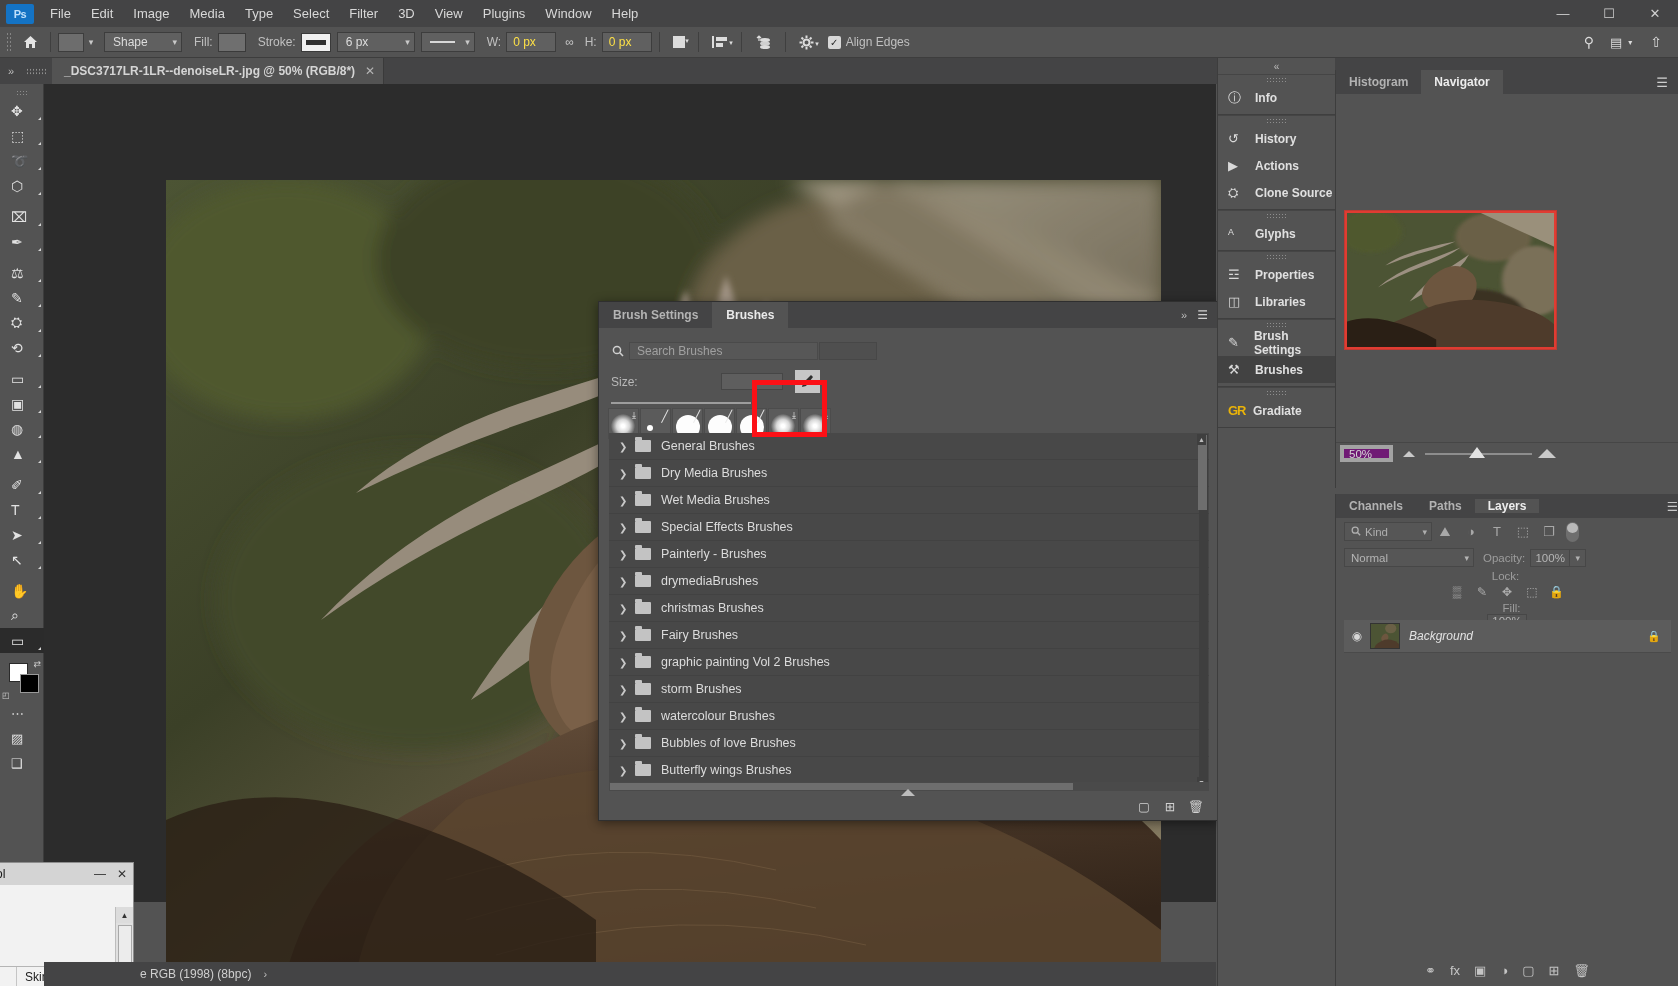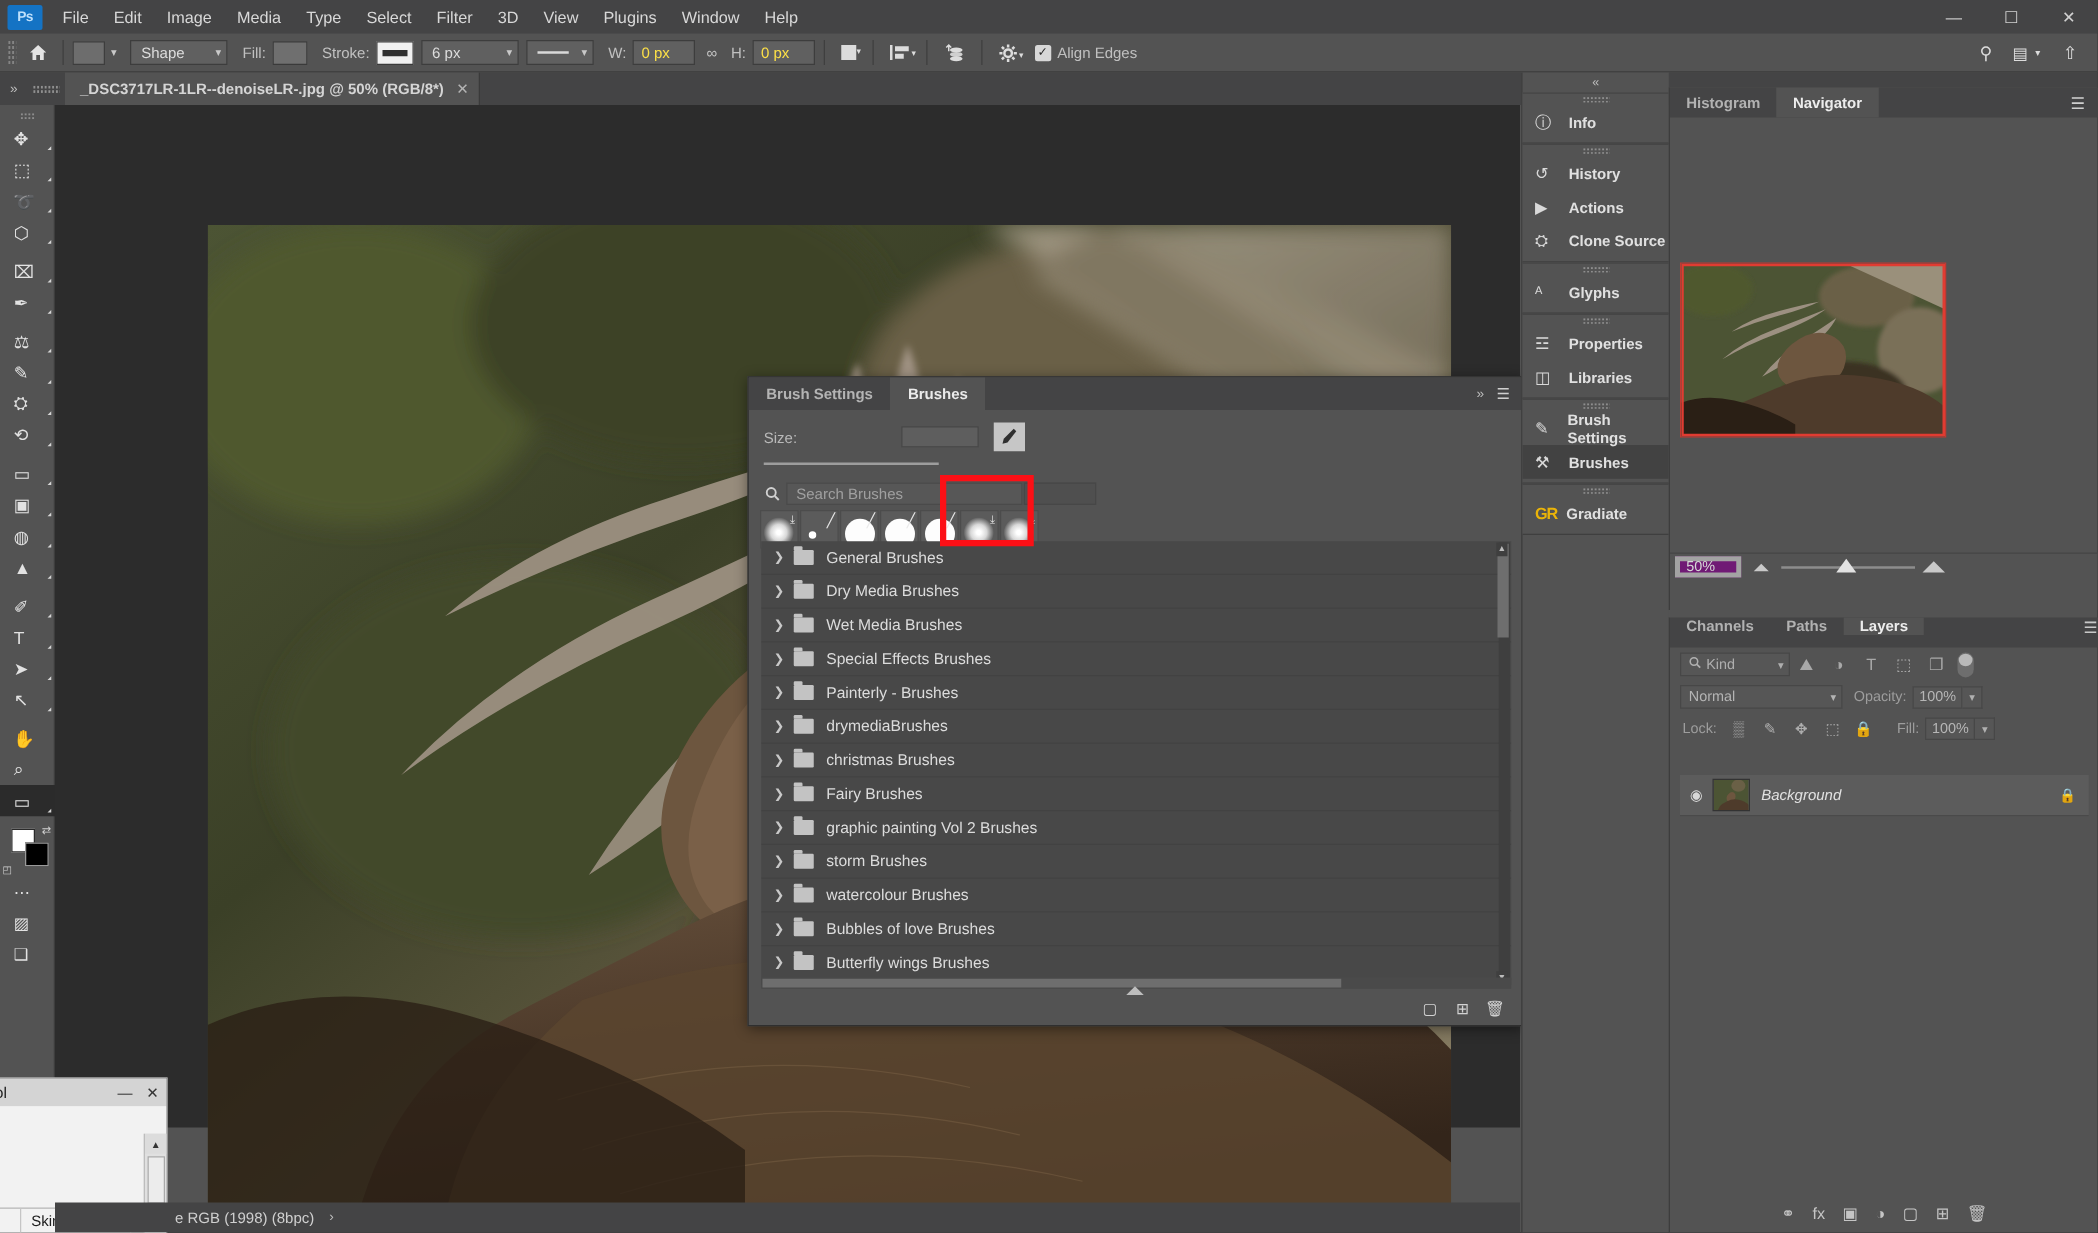--- a/index.html
+++ b/index.html
@@ -182,41 +182,41 @@
   .tri-lg{ width:0;height:0;border-left:9px solid transparent;border-right:9px solid transparent;
            border-bottom:9px solid #c9c9c9; margin:0 6px; }
   #zoomtrack{ width:107px;height:2px;background:#8d8d8d; position:relative; }
   #zoomknob{ position:absolute; left:44px; top:-6px; width:0;height:0;
              border-left:8px solid transparent;border-right:8px solid transparent;
              border-bottom:11px solid #e2e2e2;}
 
   
   #layerspanel{ left:1335px; top:494px; width:343px; height:492px; background:#535353;
                 border-left:1px solid #3d3d3d; }
-  #lay-tabs{ height:24px; background:#444445; display:flex; align-items:flex-start; }
+  #lay-tabs{ height:24px; background:#444445; display:flex; align-items:center; }
   #lay-filter{ height:27px; display:flex; align-items:center; padding:0 8px; }
   #kind{ width:88px;height:19px;background:#565656;border:1px solid #474747;
          display:flex;align-items:center;padding:0 4px 0 6px;color:#aeaeae;font-size:11.5px;}
   #kind .cv{ margin-left:auto;font-size:9px; }
   .fico{ width:26px;height:20px;display:flex;align-items:center;justify-content:center;
          color:#a8a8a8; font-size:13px; }
   .toggle-pill{ width:13px;height:20px;border-radius:7px;background:#6e6e6e;margin-left:4px;
                 position:relative;}
   .toggle-pill:after{ content:'';position:absolute;left:1px;top:1px;width:11px;height:10px;
                       border-radius:50%;background:#b9b9b9;}
   #lay-blend{ height:25px; display:flex; align-items:center; padding:0 8px; }
   #blendsel{ width:130px;height:19px;background:#565656;border:1px solid #474747;
              display:flex;align-items:center;padding:0 4px 0 6px;color:#b4b4b4;font-size:11.5px;}
   #blendsel .cv{ margin-left:auto;font-size:9px;}
   .lbl-dim{ font-size:11.5px;color:#9d9d9d;margin:0 5px 0 9px; }
   .numbox{ width:40px;height:18px;background:#565656;border:1px solid #474747;
            color:#b6b6b6;font-size:11.5px;display:flex;align-items:center;justify-content:center;}
   .numcv{ width:16px;height:18px;background:#565656;border:1px solid #474747;border-left:none;
           display:flex;align-items:center;justify-content:center;color:#b0b0b0;font-size:9px;}
-  #lay-lock{ height:26px; display:flex; align-items:center; padding:0 8px; }
+  #lay-lock{ height:26px; display:flex; align-items:center; padding:0 8px;flex-direction:column; }
   .lockico{ width:25px;height:20px;display:flex;align-items:center;justify-content:center;
             color:#aeaeae;font-size:12px;}
   #lay-list{ position:absolute; left:8px; top:126px; width:327px; height:300px; }
   .layerrow{ height:33px; background:#5c5c5c; display:flex; align-items:center;
              border-bottom:1px solid #4a4a4a; }
   .eye{ width:26px;display:flex;align-items:center;justify-content:center;color:#d7d7d7;font-size:12px;}
   .lthumb{ width:30px;height:26px;border:1px solid #333; overflow:hidden; }
   .lname{ font-size:12px;color:#e2e2e2;font-style:italic;margin-left:9px; }
   .lockbadge{ margin-left:auto;margin-right:10px;color:#c9c9c9;font-size:11px; }
   #lay-footer{ position:absolute; left:0; bottom:4px; width:343px; height:24px;
@@ -564,42 +564,42 @@
 
 <div id="brushpanel" class="abs">
   <div id="bp-tabs">
     <div class="bp-tab">Brush Settings</div>
     <div class="bp-tab active">Brushes</div>
     <div class="sp"></div>
     <div class="chev">»</div>
     <div class="ham">☰</div>
   </div>
 
+  <div id="bp-search">
+    <span class="mag">
+      <svg width="12" height="12" viewBox="0 0 12 12">
+          <circle cx="5" cy="5" r="3.6" fill="none" stroke="#d0d0d0" stroke-width="1.5"></circle>
+          <line x1="7.8" y1="7.8" x2="11" y2="11" stroke="#d0d0d0" stroke-width="1.6"></line>
+        </svg>
+    </span>
+    <div id="searchfield">Search Brushes</div>
+    <div id="searchextra"></div>
+  </div>
+
   <div id="bp-size">
     <div class="size-row">
       <span class="size-lbl">Size:</span>
       <span class="size-val"></span>
       <span class="size-brushicon">
         <svg width="17" height="17" viewBox="0 0 17 17">
             <path d="M3 14 L7 13 L14 4 L12 2 L4 10 Z" fill="#2f2f2f"></path>
           </svg>
       </span>
     </div>
     <div class="size-slider"></div>
-  </div>
-
-  <div id="bp-search">
-    <span class="mag">
-      <svg width="12" height="12" viewBox="0 0 12 12">
-          <circle cx="5" cy="5" r="3.6" fill="none" stroke="#d0d0d0" stroke-width="1.5"></circle>
-          <line x1="7.8" y1="7.8" x2="11" y2="11" stroke="#d0d0d0" stroke-width="1.6"></line>
-        </svg>
-    </span>
-    <div id="searchfield">Search Brushes</div>
-    <div id="searchextra"></div>
   </div>
 
   <div id="bp-presets">
       <div class="preset">
         <div style="position:absolute;left:2px;top:5px;width:24px;height:24px;border-radius:50%;background:radial-gradient(circle,#ffffff 10%,#d8d8d8 38%,rgba(120,120,120,0) 72%)"></div>
         <span class="stamp">⤓</span>
       </div>
       <div class="preset">
         <div style="position:absolute;left:6px;top:16px;width:6px;height:6px;border-radius:50%;background:#fff"></div>
         <span class="stamp" style="font-size: 11px;">╱</span>

